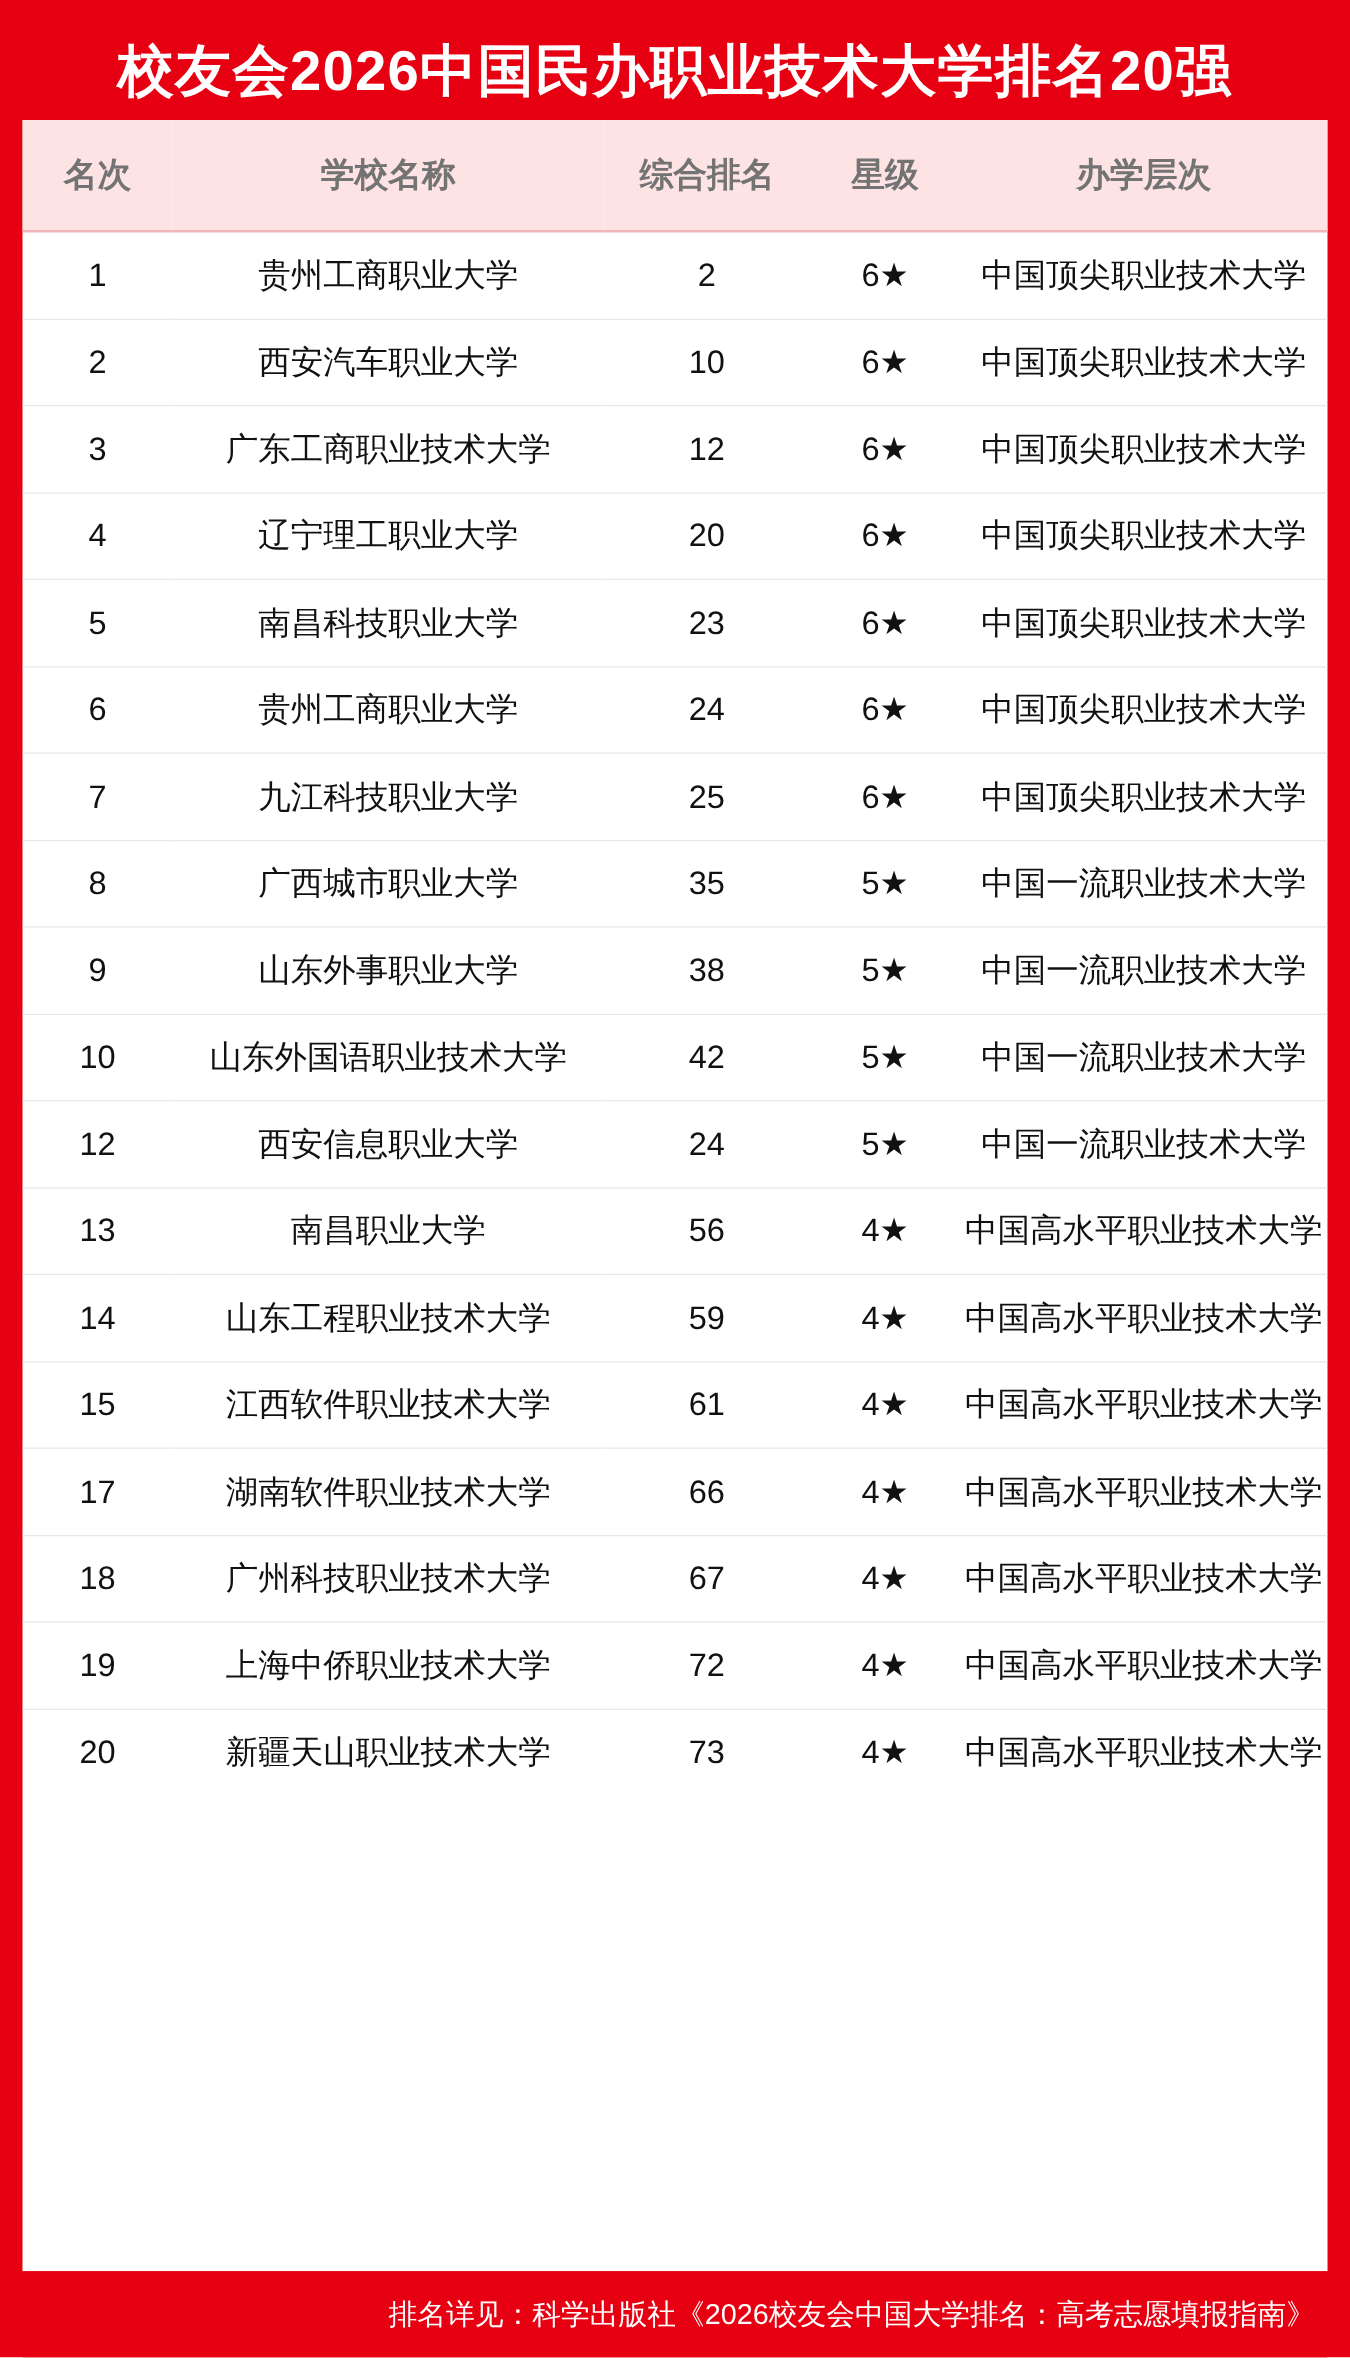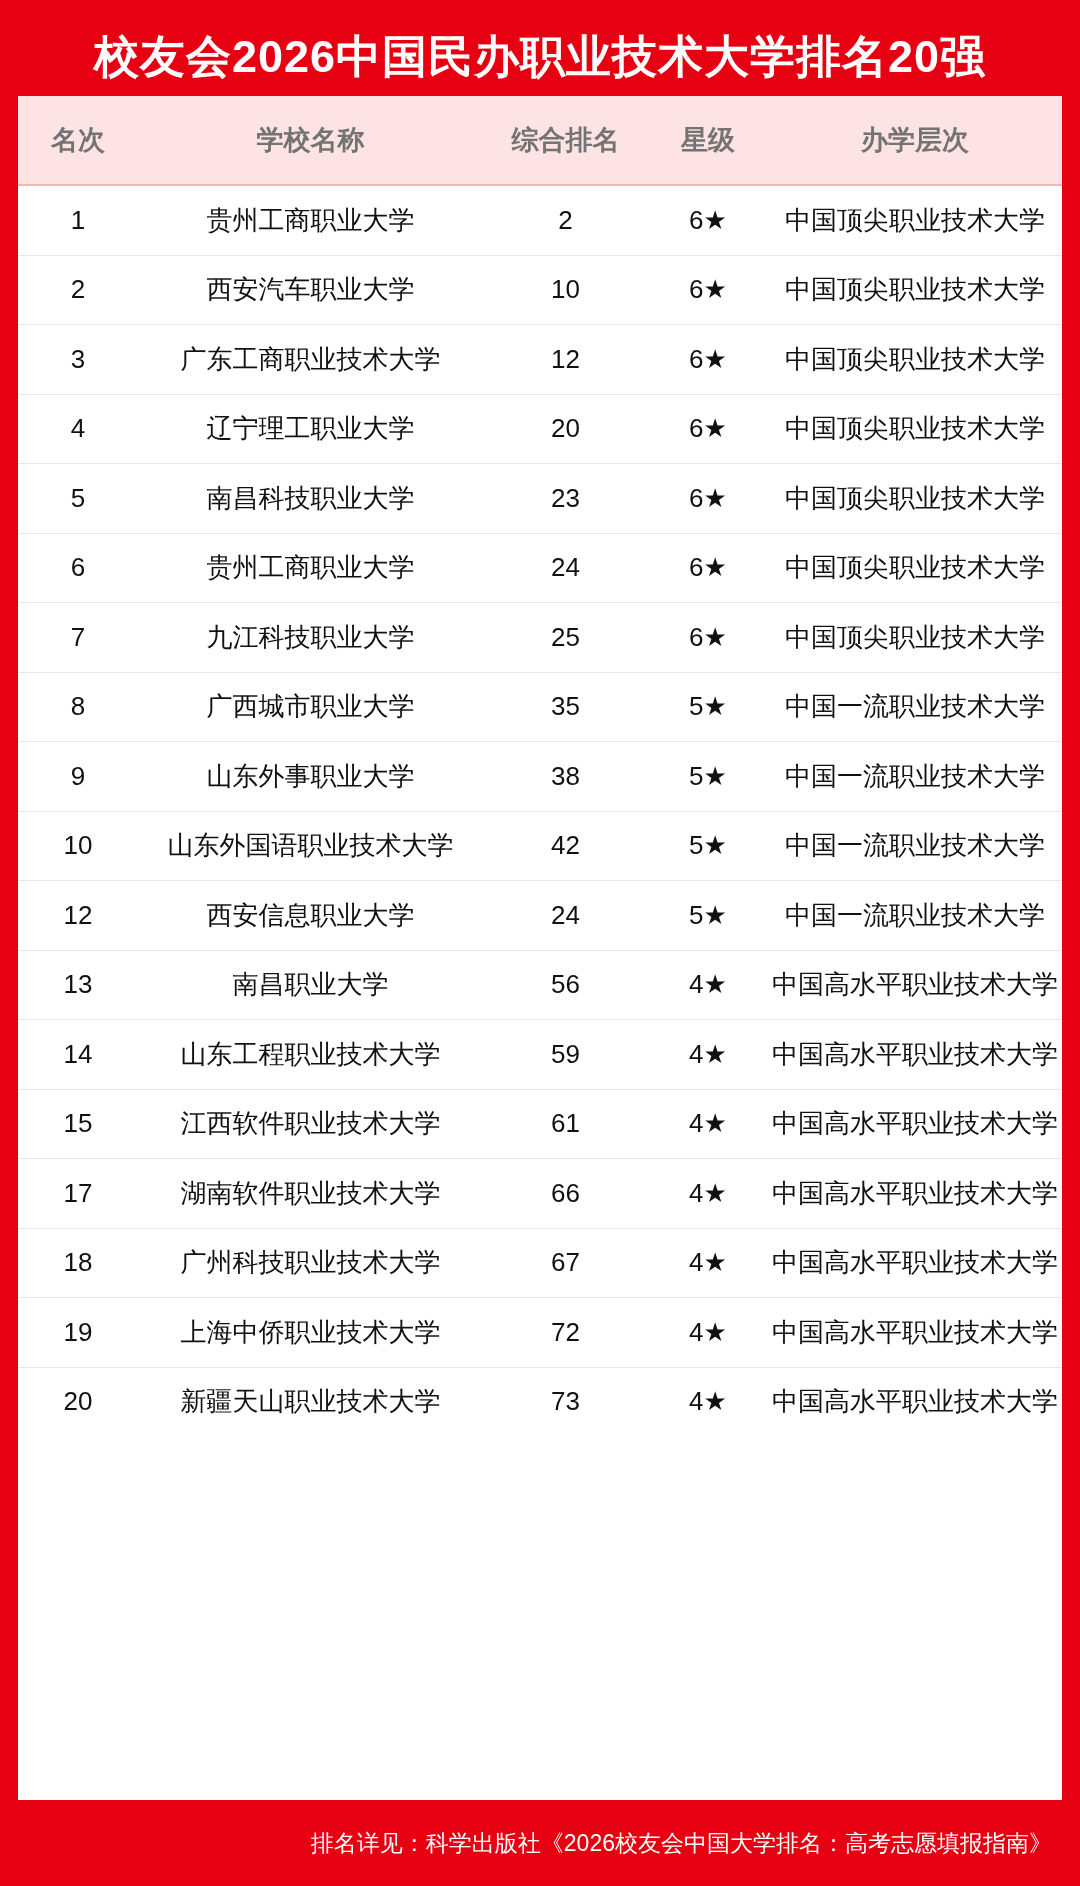--- a/index.html
+++ b/index.html
@@ -73,21 +73,21 @@
   .col-name { width: 345px; }
   .col-score { width: 165px; }
   .col-star { width: 120px; }
   .col-level { width: 294px; }
   td.cell-rank { font-size: 26px; }
   td.cell-name { font-size: 26.5px; }
   td.cell-score { font-size: 26px; }
   td.cell-star { font-size: 25px; }
   td.cell-level { font-size: 25.5px; margin-top: 28px; }
   .footer {
-    height: 86px;
+    height: 69px;
     display: flex;
     align-items: center;
     justify-content: flex-end;
     padding-right: 10px;
     background: #e60012;
   }
   .footer .footer-text {
     color: #ffffff;
     font-size: 23px;
     white-space: nowrap;

